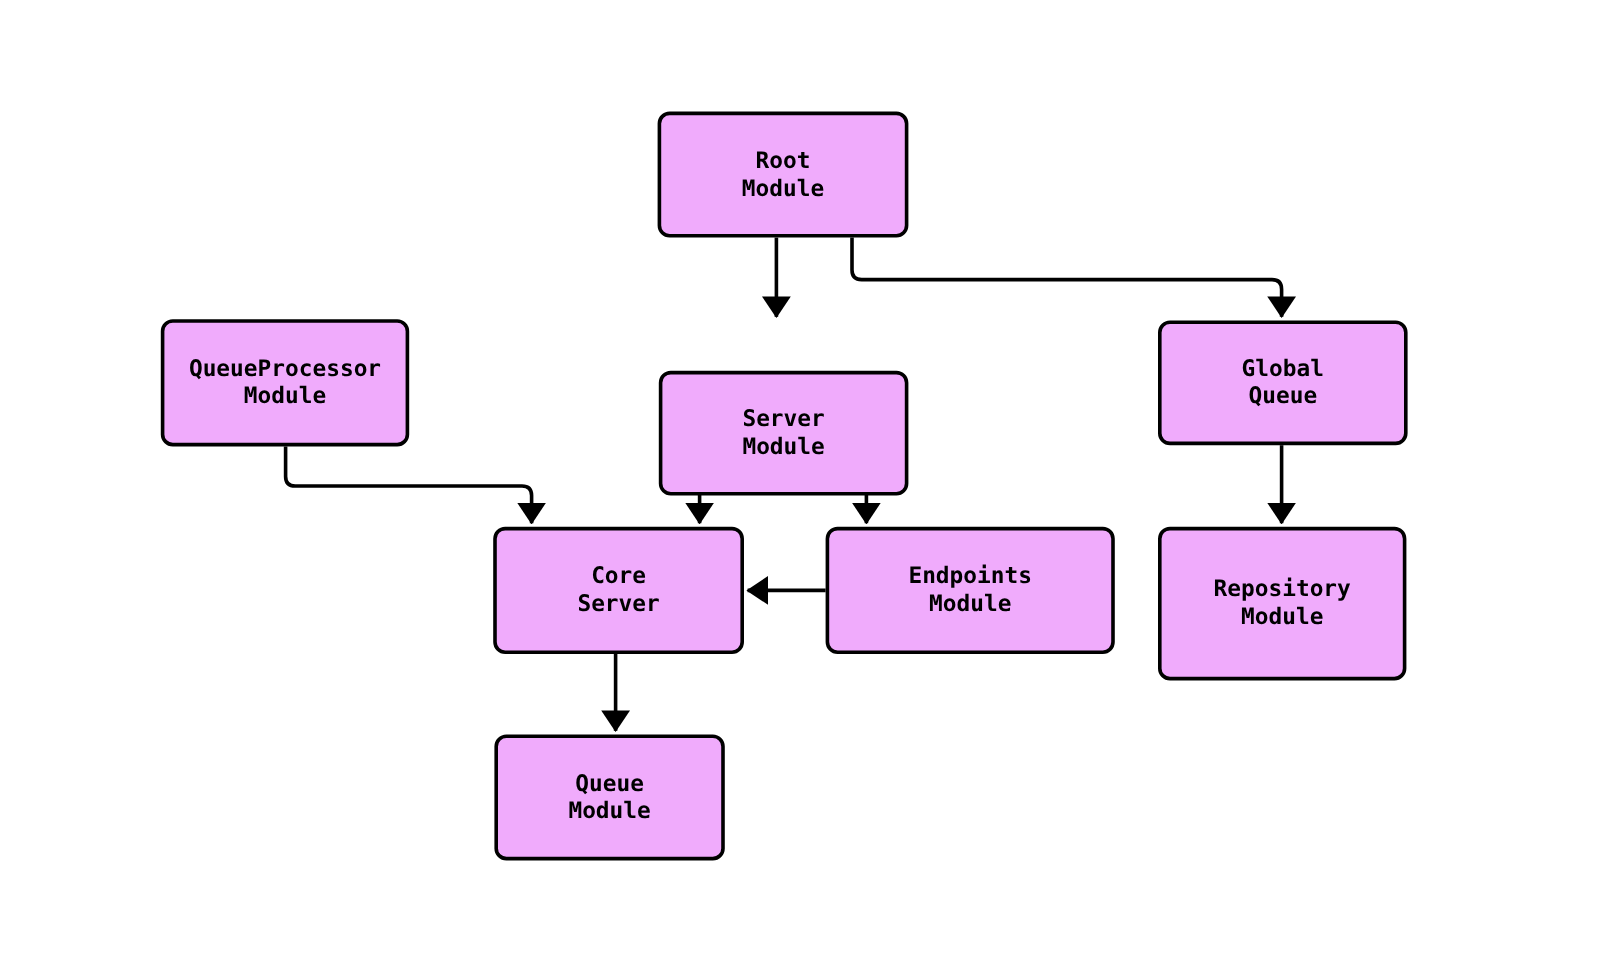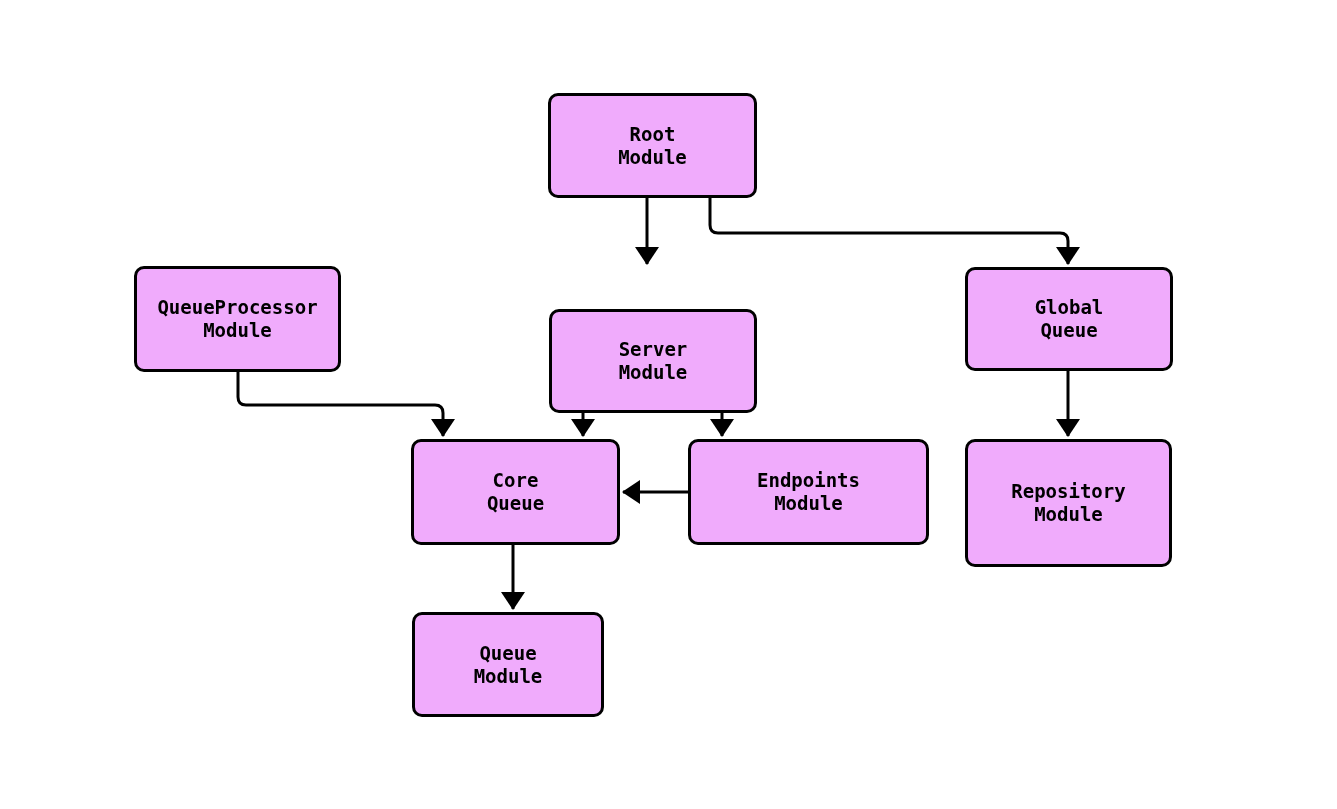--- a/index.html
+++ b/index.html
@@ -75,21 +75,21 @@
       <div class="node" style="left: 549px; top: 267px; width: 208px; height: 104px; margin-top: 42px;">
         <span class="label">Server
 Module</span>
       </div>
       <div class="node" style="left: 965px; top: 267px; width: 208px; height: 104px;">
         <span class="label">Global
 Queue</span>
       </div>
       <div class="node" style="left: 411px; top: 439px; width: 209px; height: 106px;">
         <span class="label">Core
-Queue</span>
+Server</span>
       </div>
       <div class="node" style="left: 688px; top: 439px; width: 241px; height: 106px;">
         <span class="label">Endpoints
 Module</span>
       </div>
       <div class="node" style="left: 965px; top: 439px; width: 207px; height: 128px;">
         <span class="label">Repository
 Module</span>
       </div>
       <div class="node" style="left: 412px; top: 612px; width: 192px; height: 105px;">

